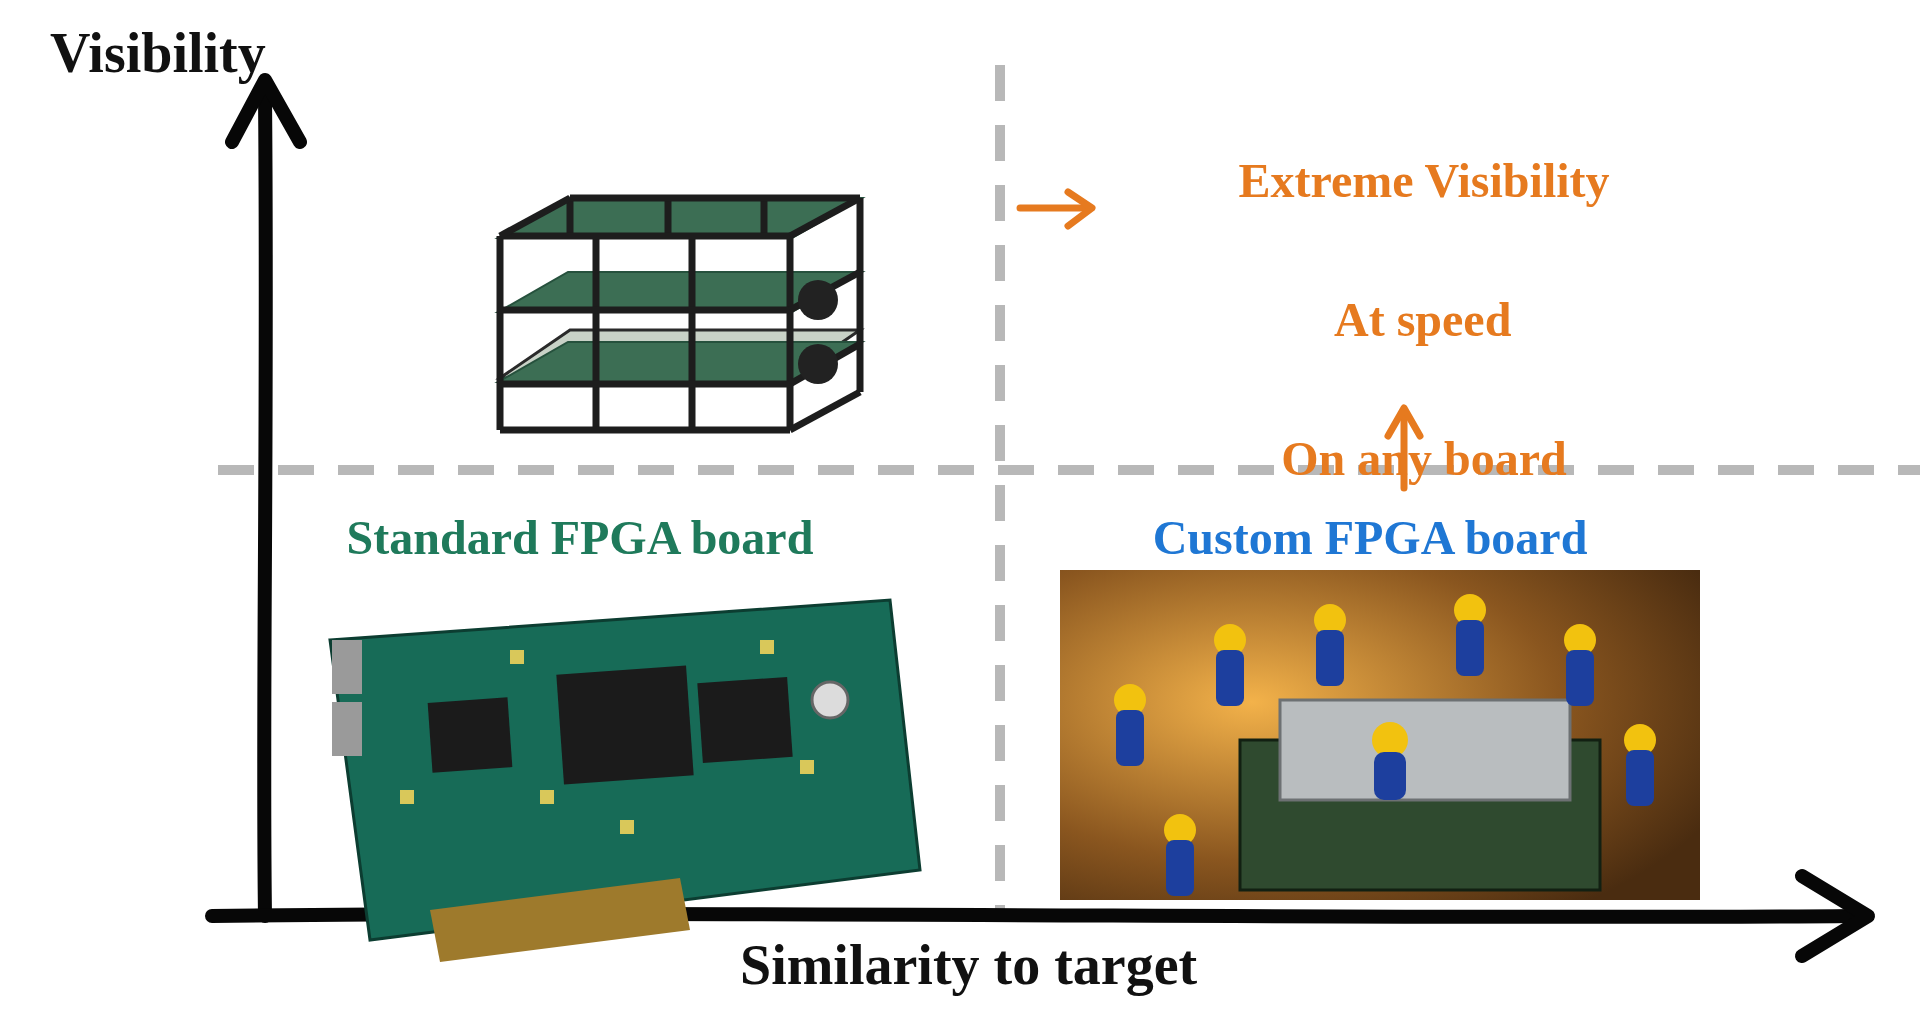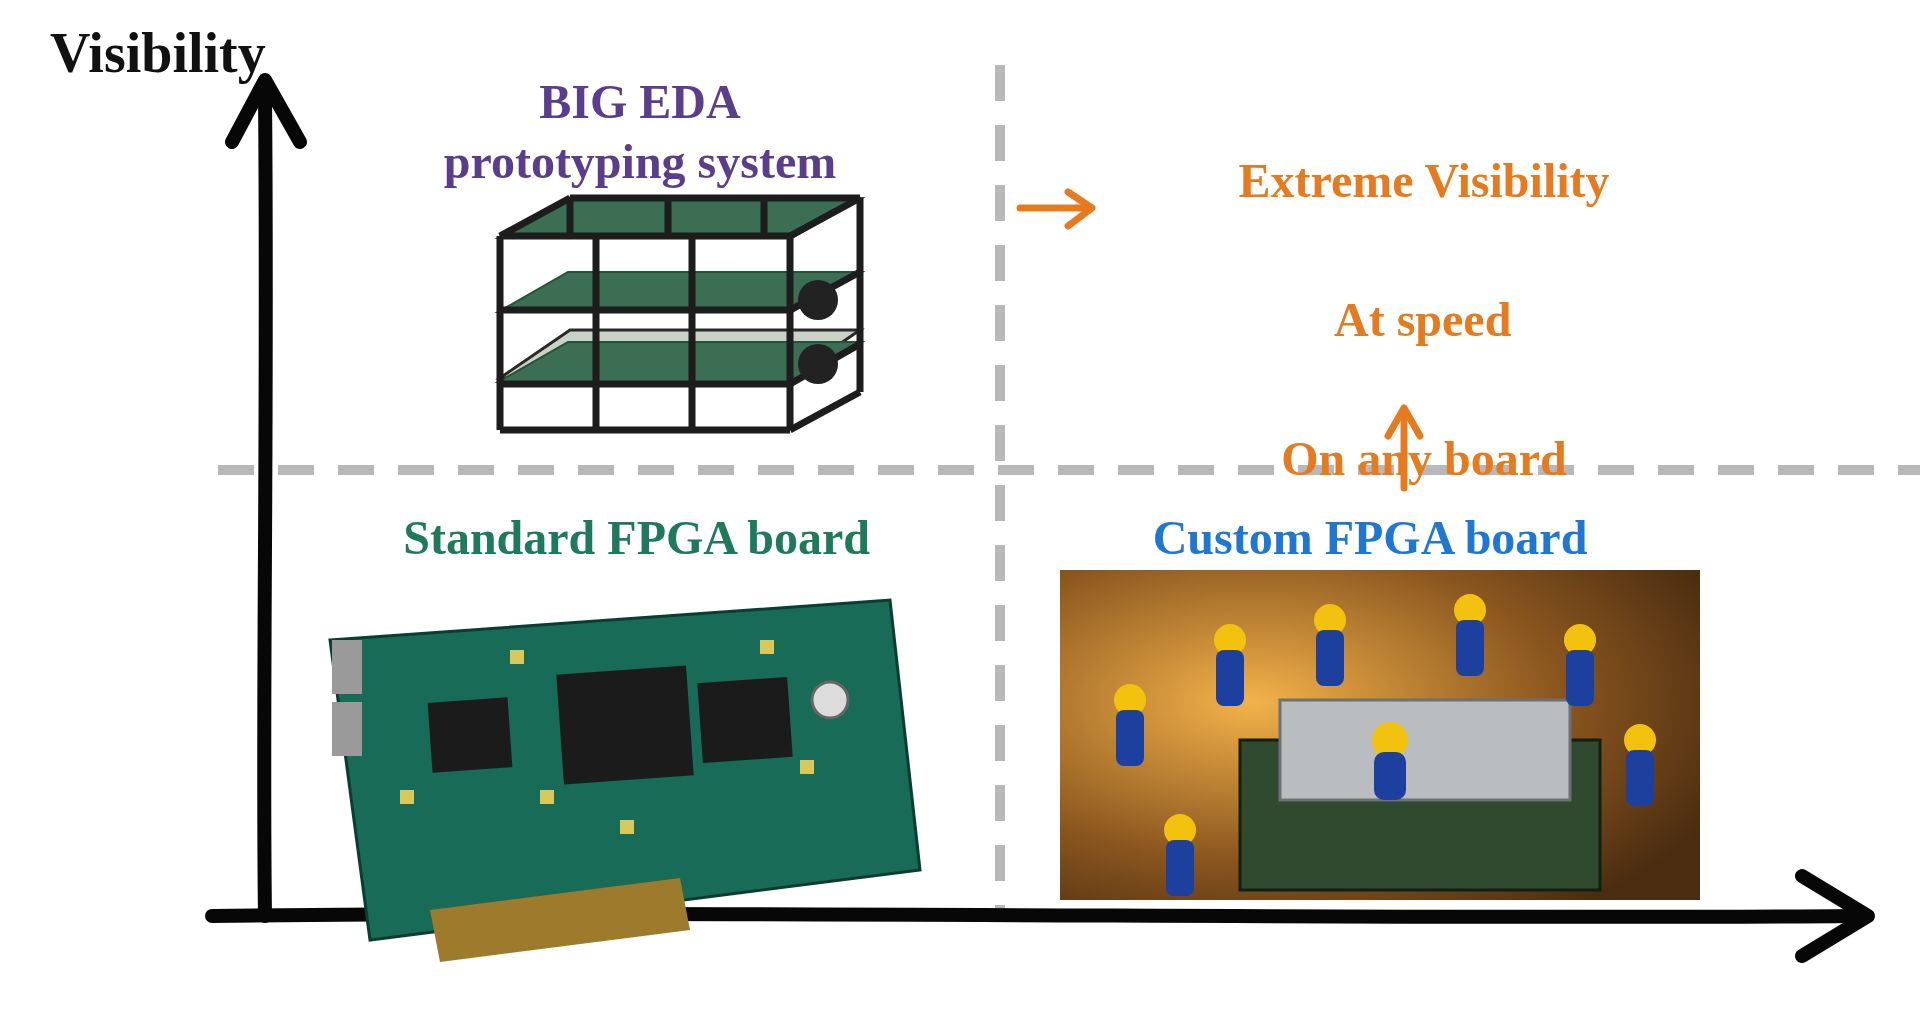--- a/index.html
+++ b/index.html
@@ -45,21 +45,20 @@
   
   .q-tl {
     left: 370px; top: 72px;
     width: 540px;
     font-size: 48px;
   }
   .q-bl {
     left: 290px; top: 508px;
     width: 580px;
     font-size: 48px;
-    text-align: right;
   }
   .q-br {
     left: 1090px; top: 508px;
     width: 560px;
     font-size: 48px;
   }
   .q-tr {
     left: 1120px; top: 76px;
     width: 560px;
     font-size: 48px;
@@ -204,23 +203,22 @@
         <g transform="translate(1180,830)">
             <circle r="16" fill="#f2c20f"></circle>
             <rect x="-14" y="10" width="28" height="56" rx="8" fill="#1d3f9e"></rect>
           </g>
       </g>
     </g>
   </svg>
 
   <div class="label axis-y">Visibility</div>
 
-
-  <div class="label q-tl" style="color:#5a3d8b">BIG EDA
-prototyping system</div>
+  <div class="label axis-x">Similarity to target</div>
+
 
   <div class="label q-bl" style="color:#1f7a5b">Standard FPGA board</div>
 
   <div class="label q-br" style="color:#1f77d4">Custom FPGA board</div>
 
   <div class="label q-tr" style="color:#e67a1f">
     <span>Extreme Visibility</span><br>
     <span>At speed</span><br>
     <span>On any board</span>
   </div>

